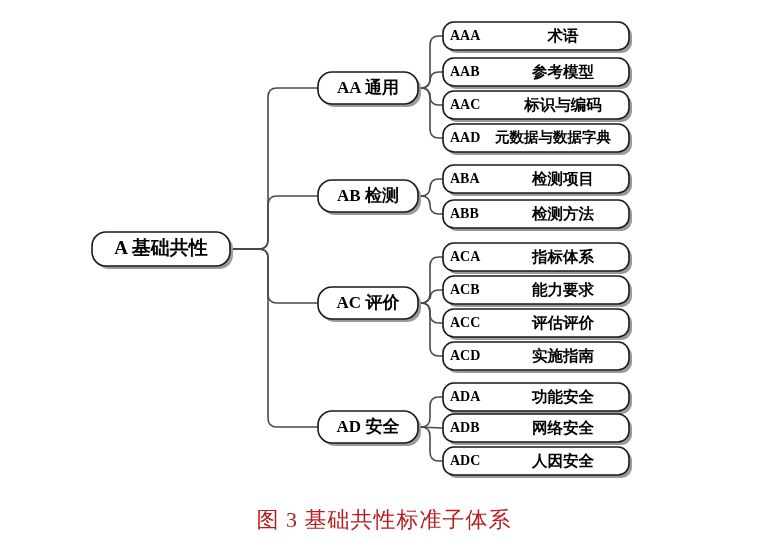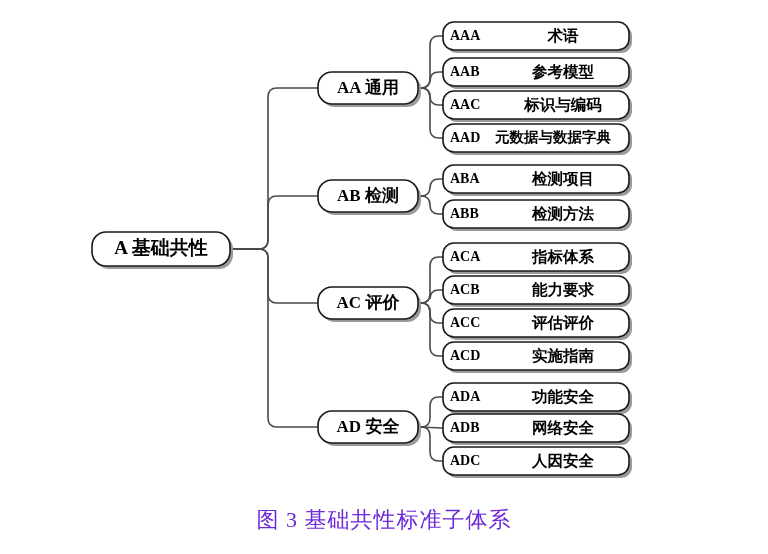--- a/index.html
+++ b/index.html
@@ -21,21 +21,21 @@
   }
   .code-label{text-anchor:start;}
   .name-label{text-anchor:middle;}
   .center-label{text-anchor:middle;}
   .caption{
     position:absolute;
     left:0;right:0;
     text-align:center;
     font-family:"Liberation Serif","DejaVu Serif",serif;
     font-size:22px;
-    color:#6d28d9;
+    color:#b91c1c;
     letter-spacing:1px;
   }
 </style>
 </head>
 <body>
 
 <div id="stage">
   <svg id="tree" viewBox="0 0 768 554">
     <g id="links-layer">
         <path d="M 230 249 L 259 249 Q 268 249 268 240 L 268 97 Q 268 88 277 88 L 318 88" class="link"></path>

